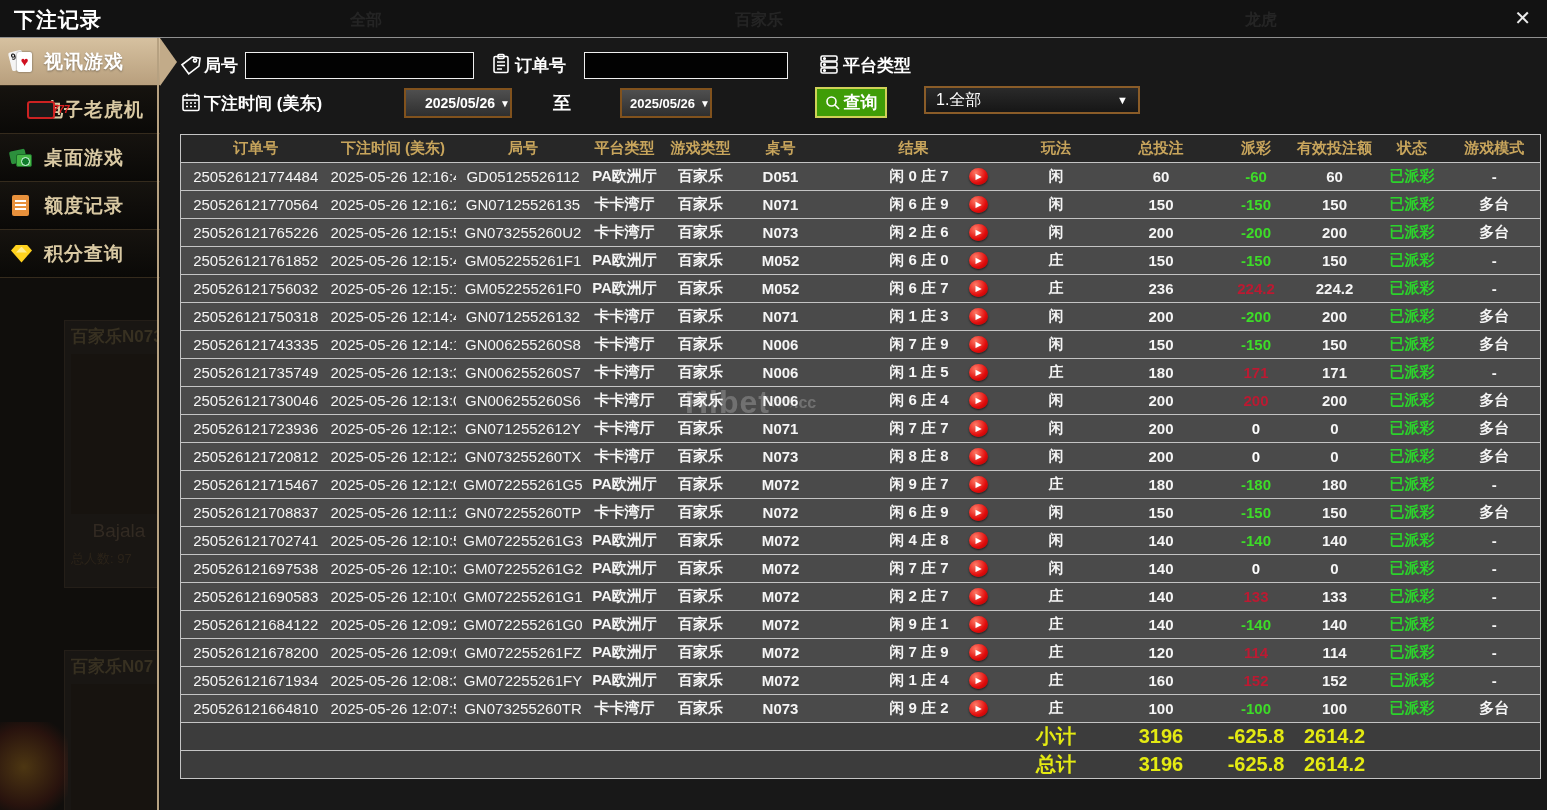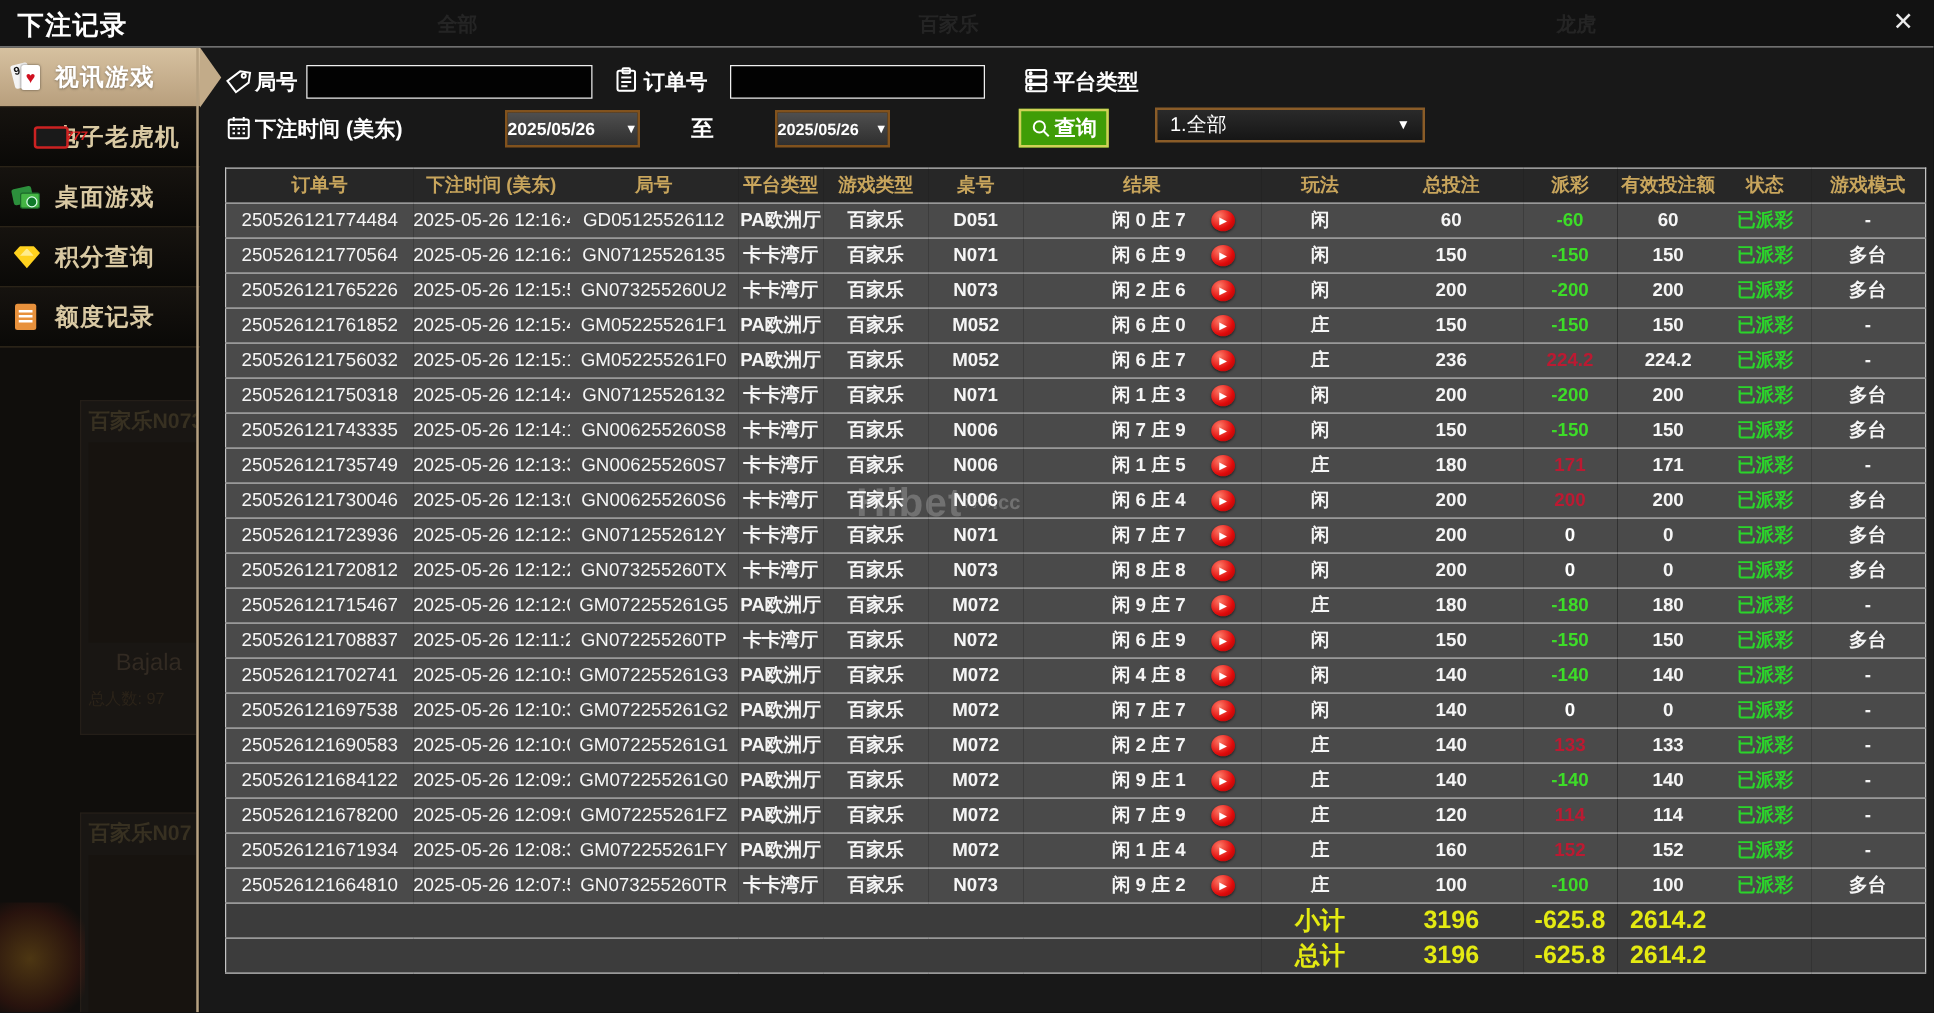--- a/index.html
+++ b/index.html
@@ -78,21 +78,21 @@
   .f-ico { position:absolute; width:22px; height:22px; }
   .f-label { position:absolute; color:#ffffff; font-weight:700; font-size:17px; white-space:nowrap; }
   .txt-input { position:absolute; height:27px; background:#020202; border:1px solid #efefef;
                color:#fff; font-size:15px; padding:0 6px; outline:none; }
   .sel { position:absolute; height:28px; background:linear-gradient(#2a2a2a,#161616);
          border:2px solid #8a5c28; color:#fff; font-size:16px; display:flex;
          align-items:center; padding:0 10px; cursor:pointer;margin-top:34px; }
   .sel .car { position:absolute; right:10px; font-size:11px; color:#fff; }
   .datebox { position:absolute; height:30px; background:linear-gradient(#4f4f4f,#2f2f2f);
              border:2px solid #81521d; color:#fff; font-size:14px; font-weight:700;
-             display:flex; align-items:center; justify-content:space-between; gap:5px; cursor:pointer; }
+             display:flex; align-items:center; justify-content:flex-end; gap:5px; cursor:pointer; }
   .datebox .car { font-size:10px; }
   .searchbtn { position:absolute; left:655px; top:49px; width:72px; height:31px;
                background:#3f9d07; border:2px solid #cfd257; color:#fff; font-size:17px;
                font-weight:700; display:flex; align-items:center; justify-content:center;
                gap:3px; cursor:pointer; }
 
   
   .table-wrap { position:absolute; left:20px; top:96px; width:1360px; }
   table { width:1360px; border-collapse:collapse; table-layout:fixed;
           border:1px solid #c4c4c4; }
@@ -156,29 +156,29 @@
     </div>
     <div class="side-item">
       <span class="icon-box">
         <span class="tg-a"></span>
           <span class="tg-b"></span>
       </span>
       <span class="lbl">桌面游戏</span>
     </div>
     <div class="side-item">
       <span class="icon-box">
+        <span class="doc"></span>
+      </span>
+      <span class="lbl">额度记录</span>
+    </div>
+    <div class="side-item">
+      <span class="icon-box">
         <span class="gem"></span>
       </span>
       <span class="lbl">积分查询</span>
-    </div>
-    <div class="side-item">
-      <span class="icon-box">
-        <span class="doc"></span>
-      </span>
-      <span class="lbl">额度记录</span>
     </div>
 
     <div class="bleed">
       <div class="bcard bc1">
         <span class="bc-title">百家乐N073</span>
         <div class="bc-port"></div>
         <span class="bc-name">Bajala</span>
         <span class="bc-foot">总人数: 97</span>
       </div>
       <div class="bcard bc2">

